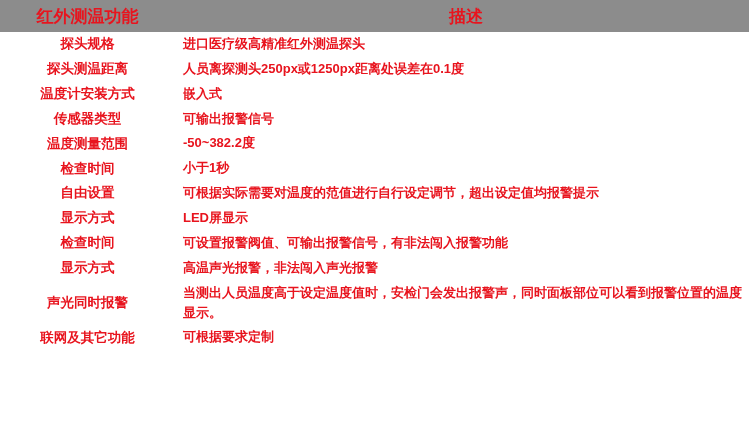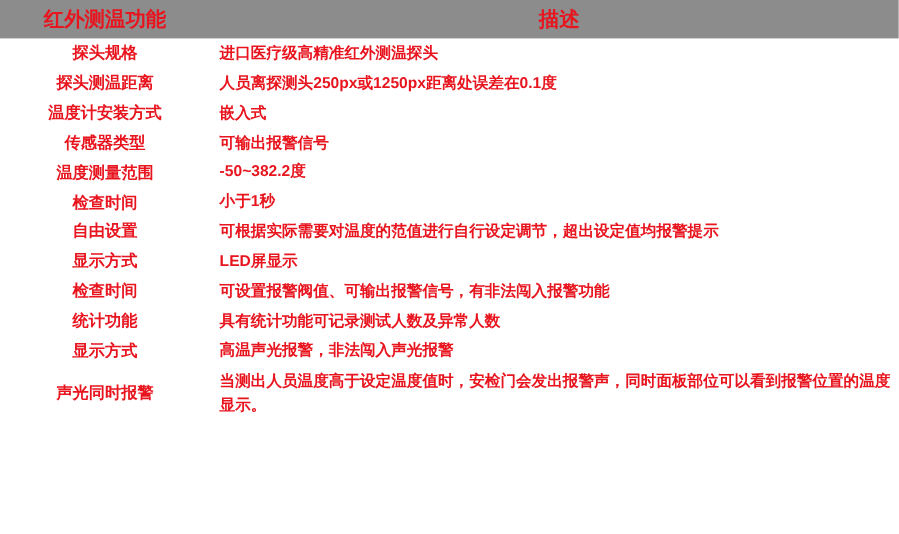--- a/index.html
+++ b/index.html
@@ -107,25 +107,25 @@
     </tr>
     <tr class="data-row">
       <td class="label-cell">显示方式</td>
       <td class="value-cell">LED屏显示</td>
     </tr>
     <tr class="data-row">
       <td class="label-cell">检查时间</td>
       <td class="value-cell">可设置报警阀值、可输出报警信号，有非法闯入报警功能</td>
     </tr>
     <tr class="data-row">
-      <td class="label-cell">统计功能</td>
-      <td class="value-cell">具有统计功能可记录测试人数及异常人数</td>
-    </tr>
-    <tr class="data-row">
       <td class="label-cell">显示方式</td>
       <td class="value-cell">高温声光报警，非法闯入声光报警</td>
     </tr>
     <tr class="data-row">
       <td class="label-cell">声光同时报警</td>
       <td class="value-cell multiline">当测出人员温度高于设定温度值时，安检门会发出报警声，同时面板部位可以看到报警位置的温度显示。</td>
     </tr>
+    <tr class="data-row">
+      <td class="label-cell">联网及其它功能</td>
+      <td class="value-cell">可根据要求定制</td>
+    </tr>
   </tbody>
 </table>
 
 </body></html>

